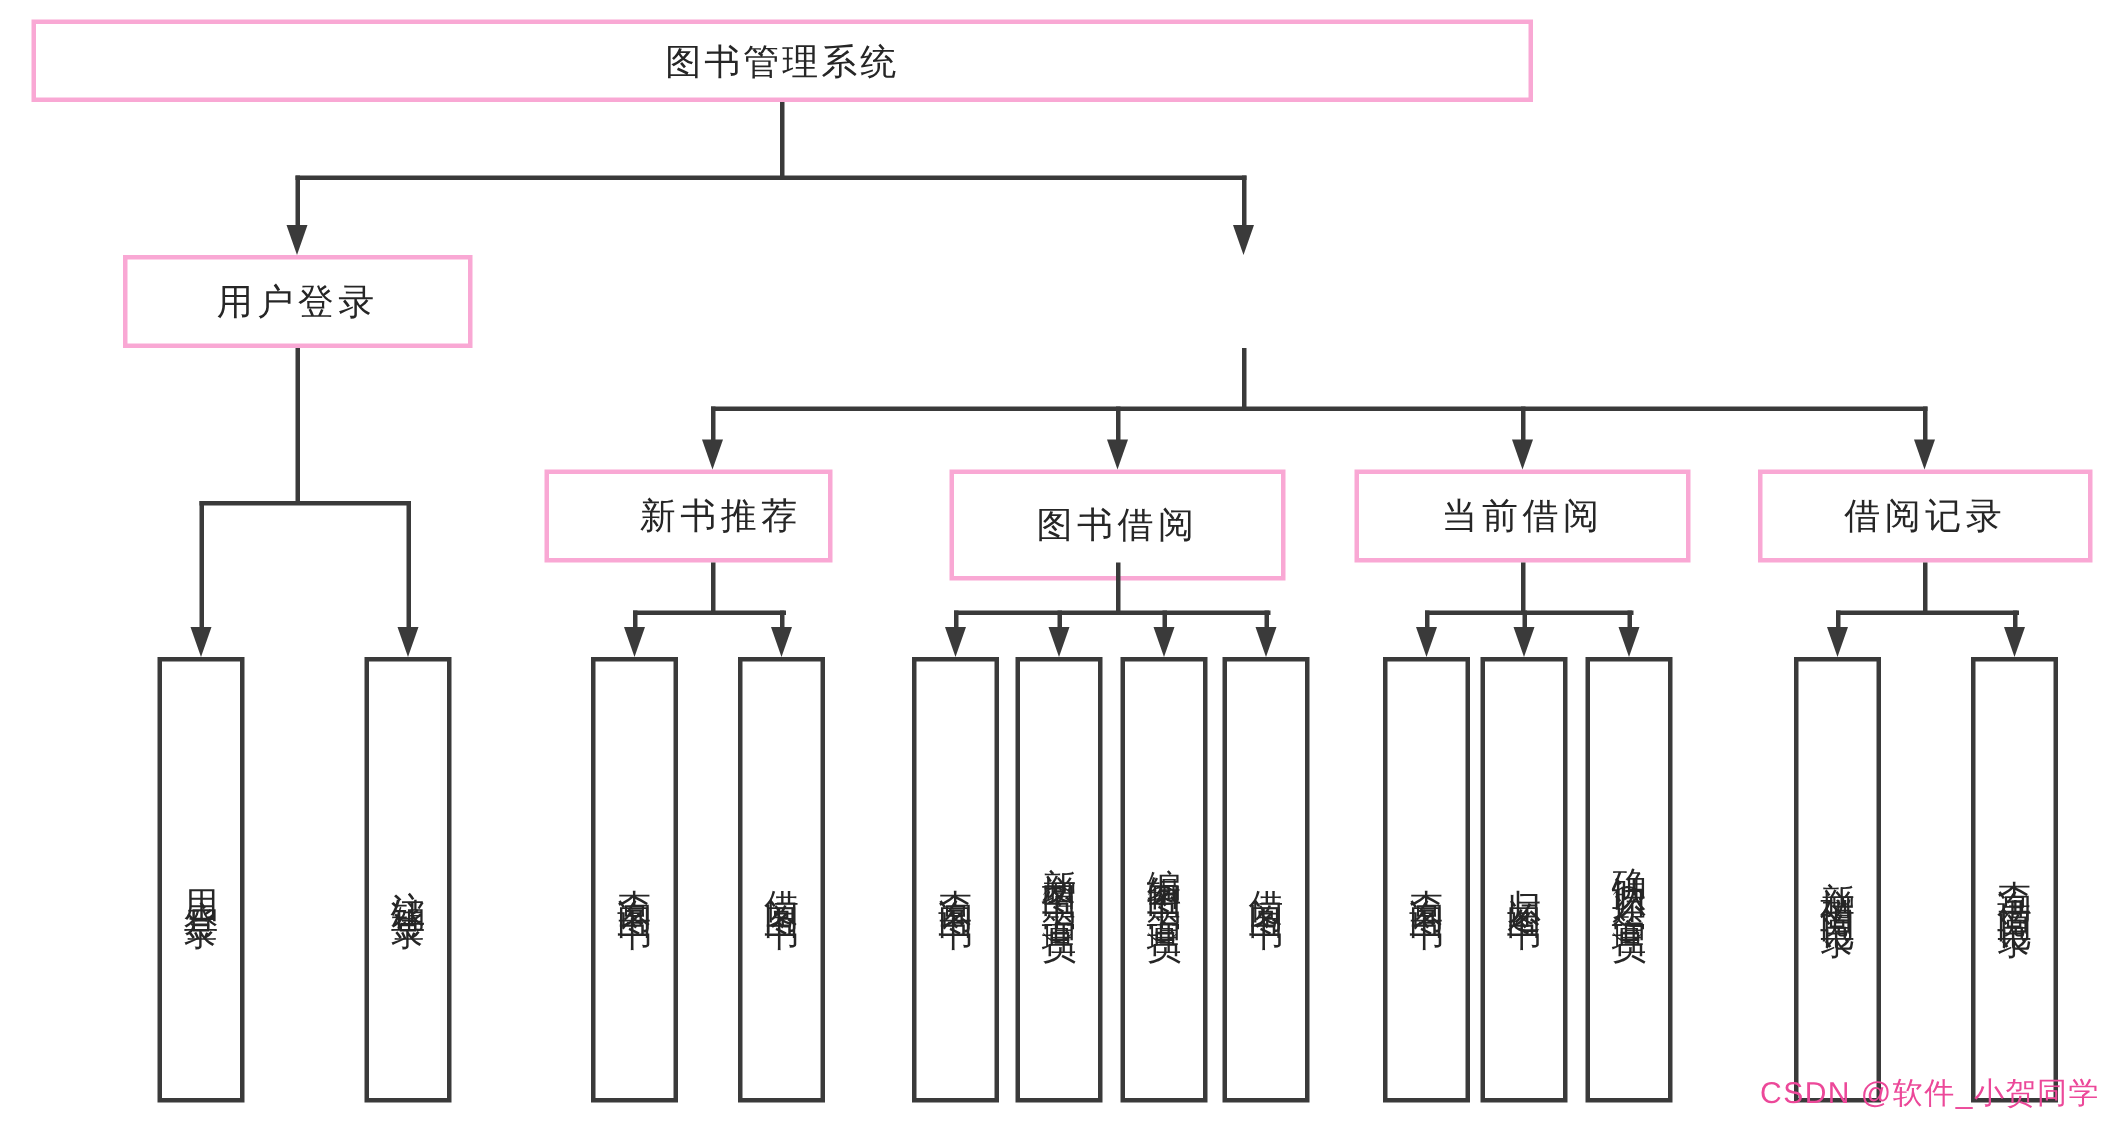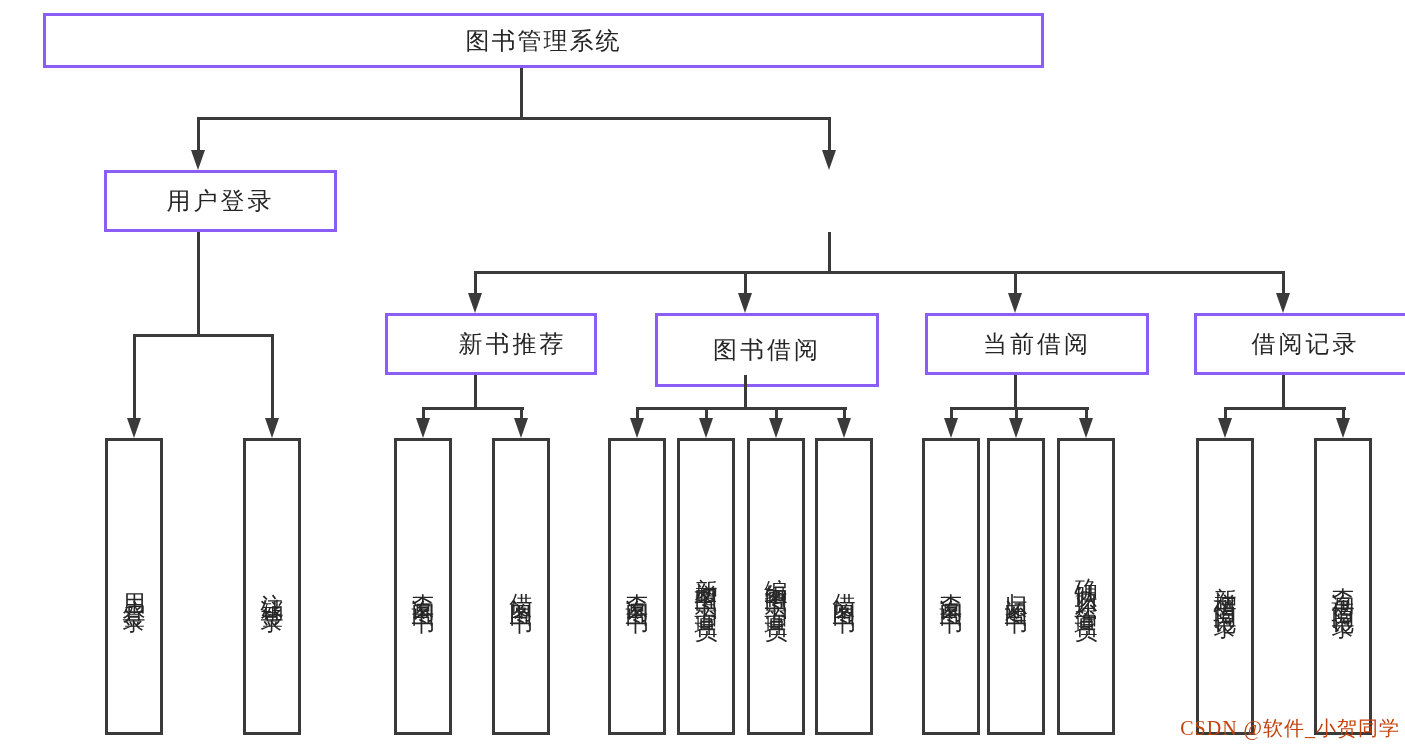--- a/index.html
+++ b/index.html
@@ -1,56 +1,56 @@
 <!DOCTYPE html>
 <html><head>
 <meta charset="utf-8">
 <style>
   html,body{margin:0;padding:0;background:#fff;}
   #stage{
     position:relative;width:1405px;height:747px;background:#fff;overflow:hidden;
     font-family:"Liberation Sans","DejaVu Sans",sans-serif;color:#262626;
   }
   .box{
-    position:absolute;box-sizing:border-box;border:3px solid #8b5cf6;background:#fff;
+    position:absolute;box-sizing:border-box;border:3px solid #f9a8d4;background:#fff;
     display:flex;align-items:center;justify-content:center;
-    font-size:24px;letter-spacing:3px;white-space:nowrap;margin-left:22px;
+    font-size:24px;letter-spacing:3px;white-space:nowrap;
   }
   .vbox{
     position:absolute;box-sizing:border-box;border:3px solid #3a3a3a;background:#fff;
     width:58px;height:297px;top:438px;
     display:flex;align-items:center;justify-content:center;
   }
   .vtext{
     writing-mode:vertical-rl;text-orientation:mixed;
     font-size:23px;letter-spacing:6px;line-height:1;
   }
   .vline{position:absolute;width:3px;background:#3a3a3a;}
   .hline{position:absolute;height:3px;background:#3a3a3a;}
   .arrow{
     position:absolute;width:0;height:0;
     border-left:7px solid transparent;border-right:7px solid transparent;
     border-top:20px solid #3a3a3a;
   }
   .watermark{
     position:absolute;top:715px;right:5px;z-index:10;
-    font-size:20px;color:#c2410c;letter-spacing:1px;white-space:nowrap;font-family:Liberation Serif, serif;
+    font-size:20px;color:#ec4899;letter-spacing:1px;white-space:nowrap;
   }
 </style>
 </head>
 <body>
 
 <div id="stage">
 
   <div class="box" style="left:21px;top:13px;width:1001px;height:55px;letter-spacing:2px;">图书管理系统</div>
 
   <div class="box" style="left:82px;top:170px;width:233px;height:62px;">用户登录</div>
 
 
-  <div class="box" style="left:363px;top:313px;width:212px;height:62px;padding-left:43px;">新书推荐</div>
+  <div class="box" style="left:363px;top:313px;width:192px;height:62px;padding-left:43px;">新书推荐</div>
 
   <div class="box" style="left:633px;top:313px;width:224px;height:74px;">图书借阅</div>
 
   <div class="box" style="left:1172px;top:313px;width:223px;height:62px;">借阅记录</div>
 
   <div class="box" style="left:903px;top:313px;width:224px;height:62px;">当前借阅</div>
 
   <div class="vbox" style="left:105px;">
     <span class="vtext">用户登录</span>
   </div>

